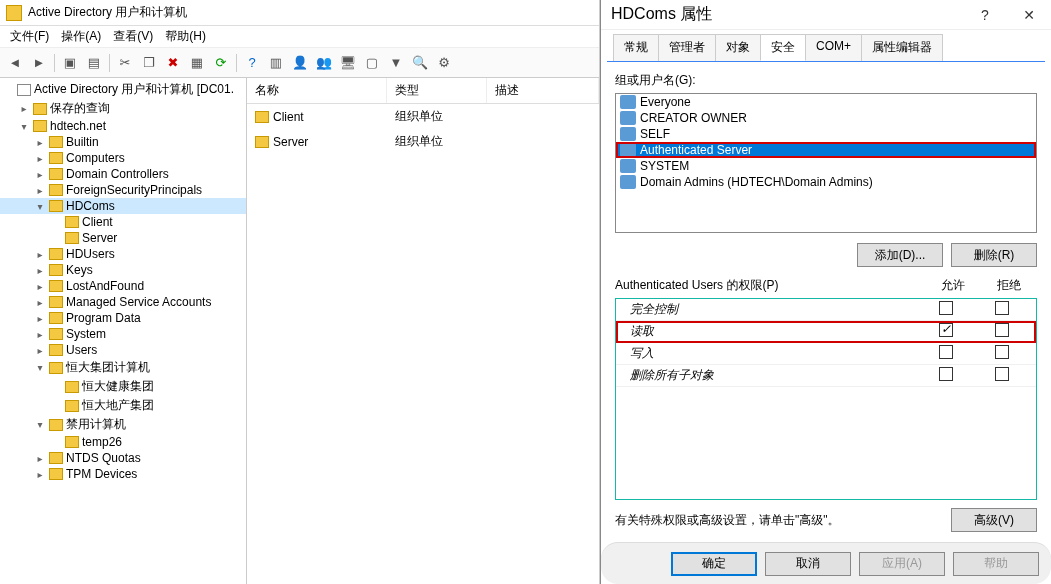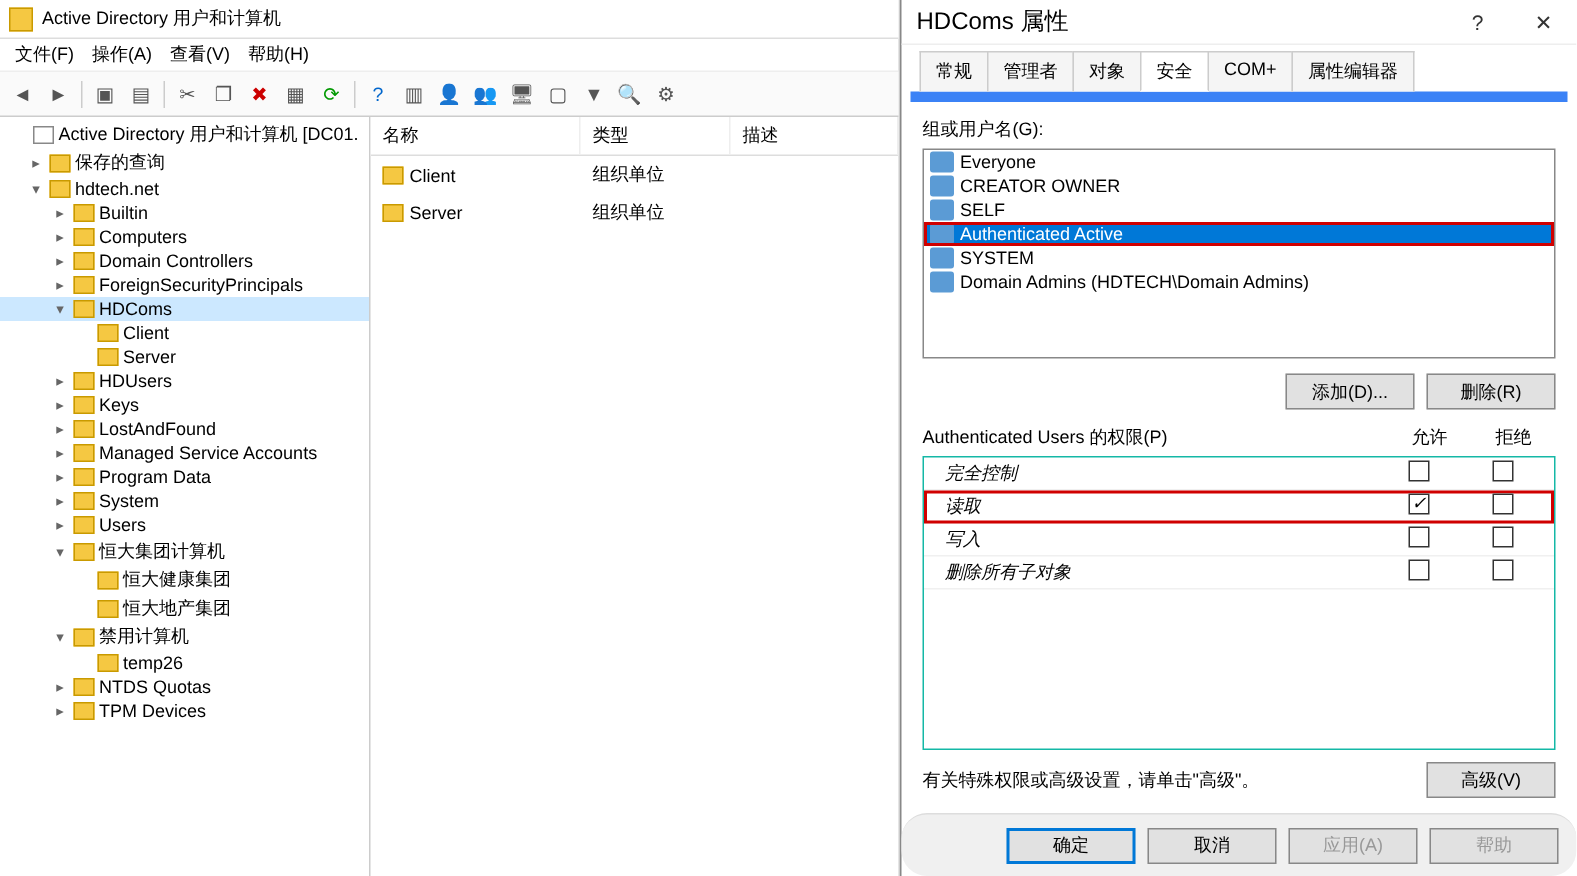--- a/index.html
+++ b/index.html
@@ -23,34 +23,34 @@
 .list-row { display: flex; padding: 2px 0; }
 .list-row .cell { padding: 2px 8px; display: flex; align-items: center; gap: 4px; }
 .folder-icon { width: 14px; height: 12px; background: #f5c842; border: 1px solid #c99a00; display: inline-block; }
 .tree-item { display: flex; align-items: center; padding: 1px 2px; gap: 3px; white-space: nowrap; cursor: default; }
 .tree-item.selected { background: #cce8ff; }
 .tree-chev { width: 12px; text-align: center; color: #666; font-size: 10px; }
 .tree-icon { width: 14px; height: 12px; display: inline-block; }
 .fi { background: #f5c842; border: 1px solid #c99a00; }
 .fi-ou { background: #f5c842; border: 1px solid #c99a00; position: relative; }
 .fi-root { background: #fff; border: 1px solid #888; }
-.indent-0 { padding-left: 2px; justify-content: center; }
+.indent-0 { padding-left: 2px; }
 .indent-1 { padding-left: 18px; }
 .indent-2 { padding-left: 34px; }
 .indent-3 { padding-left: 50px; }
 
 .dialog { position: absolute; left: 600px; top: 0; width: 451px; height: 584px; background: #fff; border-left: 1px solid #888; display: flex; flex-direction: column; }
 .dlg-titlebar { height: 30px; display: flex; align-items: center; padding: 0 0 0 10px; border-bottom: 1px solid #eee; }
 .dlg-titlebar .title { flex: 1; font-size: 16px; }
 .dlg-tb-btn { width: 44px; height: 30px; display: flex; align-items: center; justify-content: center; font-size: 14px; color: #333; }
 .tabs { display: flex; padding: 4px 6px 0 6px; }
 .tab { padding: 4px 10px; border: 1px solid #ccc; border-bottom: none; background: #fff; margin-right: -1px; cursor: default; position: relative; }
 .tab.active { background: #fff; z-index: 2; border-bottom: 1px solid #fff; }
 .tab:not(.active) { background: #f5f5f5; }
-.tab-row-wrap { border-bottom: 7px solid #3b82f6; margin: 0 6px; }
+.tab-row-wrap { border-bottom: 1px solid #3b82f6; margin: 0 6px; }
 .dlg-body { flex: 1; padding: 10px 14px; overflow: hidden; display: flex; flex-direction: column; }
 .group-label { margin-bottom: 4px; }
 .groups-list { border: 1px solid #888; height: 140px; overflow: auto; background: #fff; }
 .group-item { display: flex; align-items: center; padding: 1px 4px; gap: 4px; }
 .group-item.selected { background: #0078d7; color: #fff; }
 .group-item.hilite { outline: 2px solid #d00000; outline-offset: -2px; }
 .grp-icon { width: 16px; height: 14px; background: #5b9bd5; border-radius: 2px; display: inline-block; }
 .btns-row { display: flex; justify-content: flex-end; gap: 8px; margin: 10px 0; }
 .btn { min-width: 86px; height: 24px; border: 1px solid #888; background: #e1e1e1; display: flex; align-items: center; justify-content: center; cursor: default; }
 .btn.primary { border: 2px solid #0078d7; background: #e1e1e1; }
@@ -283,21 +283,21 @@
         <div class="group-item">
           <span class="grp-icon"></span>
           <span>CREATOR OWNER</span>
         </div>
         <div class="group-item">
           <span class="grp-icon"></span>
           <span>SELF</span>
         </div>
         <div class="group-item selected hilite">
           <span class="grp-icon"></span>
-          <span>Authenticated Active</span>
+          <span>Authenticated Server</span>
         </div>
         <div class="group-item">
           <span class="grp-icon"></span>
           <span>SYSTEM</span>
         </div>
         <div class="group-item">
           <span class="grp-icon"></span>
           <span>Domain Admins (HDTECH\Domain Admins)</span>
         </div>
       </div>

